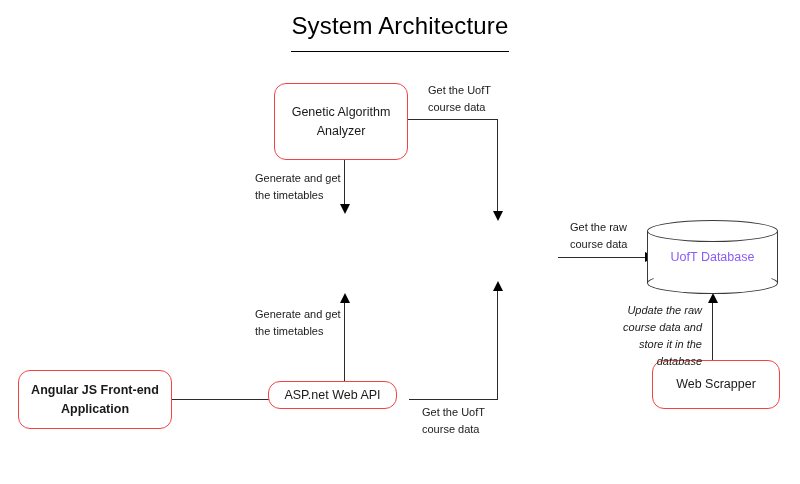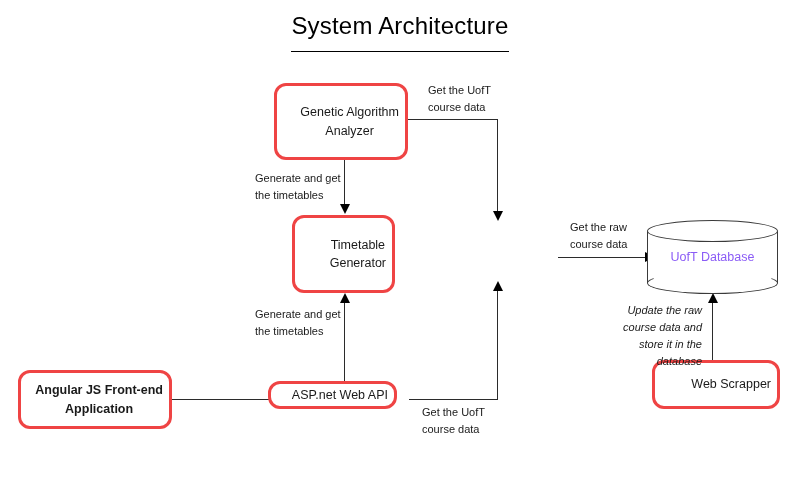--- a/index.html
+++ b/index.html
@@ -25,28 +25,28 @@
     color: #000000;
     letter-spacing: 0.2px;
   }
   #title span.t {
     border-bottom: 1.5px solid #000000;
     padding-bottom: 12px;
   }
   .node {
     position: absolute;
     box-sizing: border-box;
-    border: 3px solid #ef4444;
+    border: 1px solid #ef4444;
     background: #ffffff;
     color: #1a1a1a;
     font-size: 12.5px;
     line-height: 1.45;
     display: flex;
     align-items: center;
-    justify-content: flex-end;
+    justify-content: center;
     text-align: center;
     border-radius: 12px;
     z-index: 3;
   }
   .node .lbl { display: block; padding: 0 6px; }
 
   
   .cyl {
     position: absolute;
     z-index: 3;
@@ -166,24 +166,20 @@
   <div class="vline" style="left:497px; top:290px; height:110px;"></div>
   <div class="arrow up" style="left:493px; top:281px;"></div>
   <div class="edge-label" style="left:422px; top:404px; width:110px;">Get the UofT
 course data</div>
 
   <div class="node" style="left:274px; top:83px; width:134px; height:77px;">
     <span class="lbl" style="white-space:pre-line;">Genetic Algorithm
 Analyzer</span>
   </div>
 
-  <div class="node" style="left:292px; top:215px; width:103px; height:78px;">
-    <span class="lbl" style="white-space:pre-line;">Timetable
-Generator</span>
-  </div>
 
 
   <div class="cyl" style="left:647px; top:220px; width:131px; height:74px;">
     <div class="body"></div>
     <div class="bottom"></div>
     <div class="top"></div>
     <div class="cyl-label">UofT Database</div>
   </div>
 
   <div class="node" style="left:18px; top:370px; width:154px; height:59px;">

